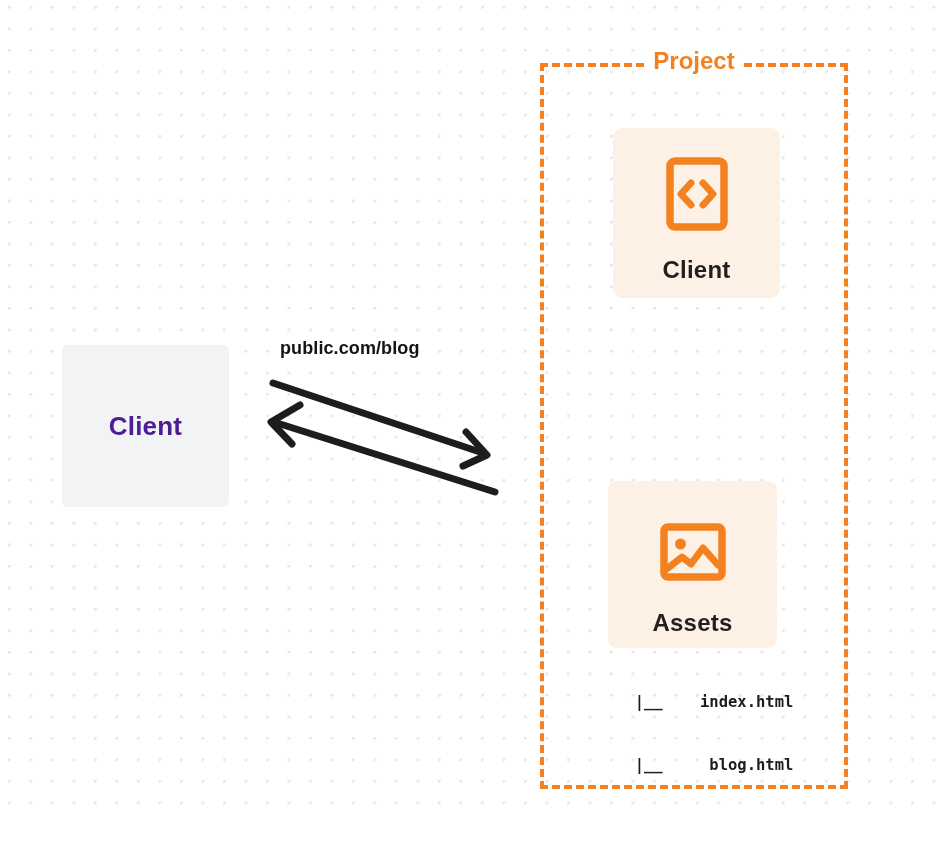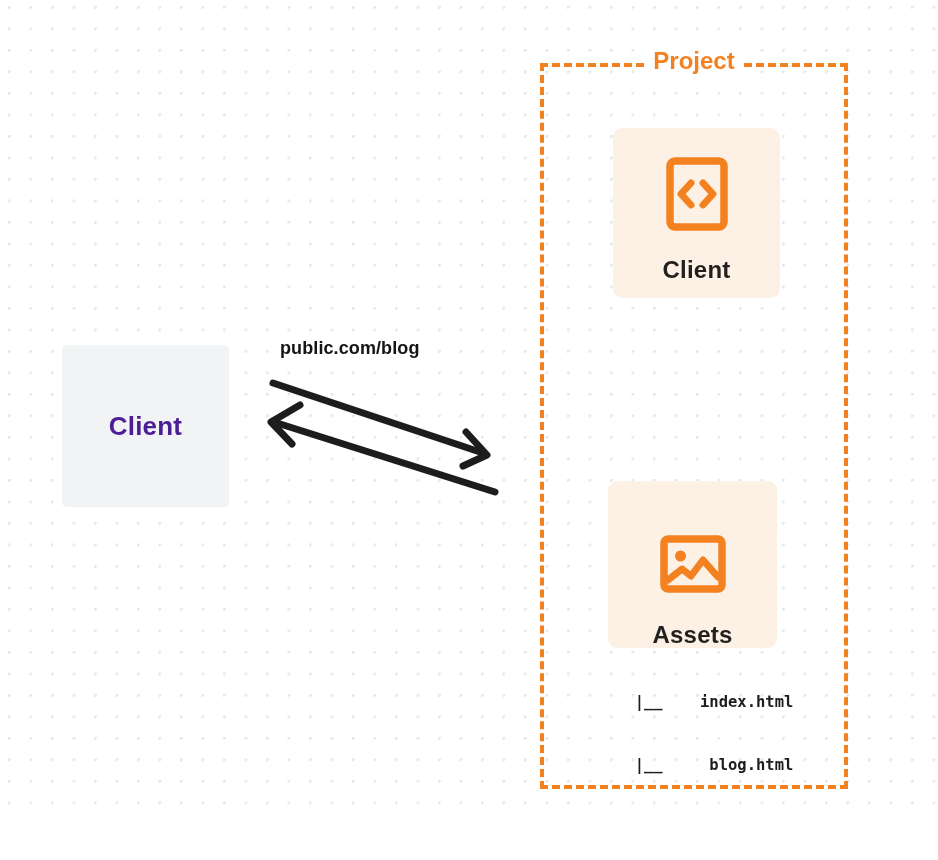--- a/index.html
+++ b/index.html
@@ -82,21 +82,21 @@
     height: 170px;
     padding-top: 29px;
   }
   #worker-card .card-label { margin-top: 21px; }
 
   #assets-card {
     left: 608px;
     top: 481px;
     width: 169px;
     height: 167px;
-    padding-top: 52px;
+    padding-top: 40px;
   }
   #assets-card .card-label { margin-top: 22px; }
 
   
   #client-box {
     position: absolute;
     left: 62px;
     top: 345px;
     width: 167px;
     height: 162px;

